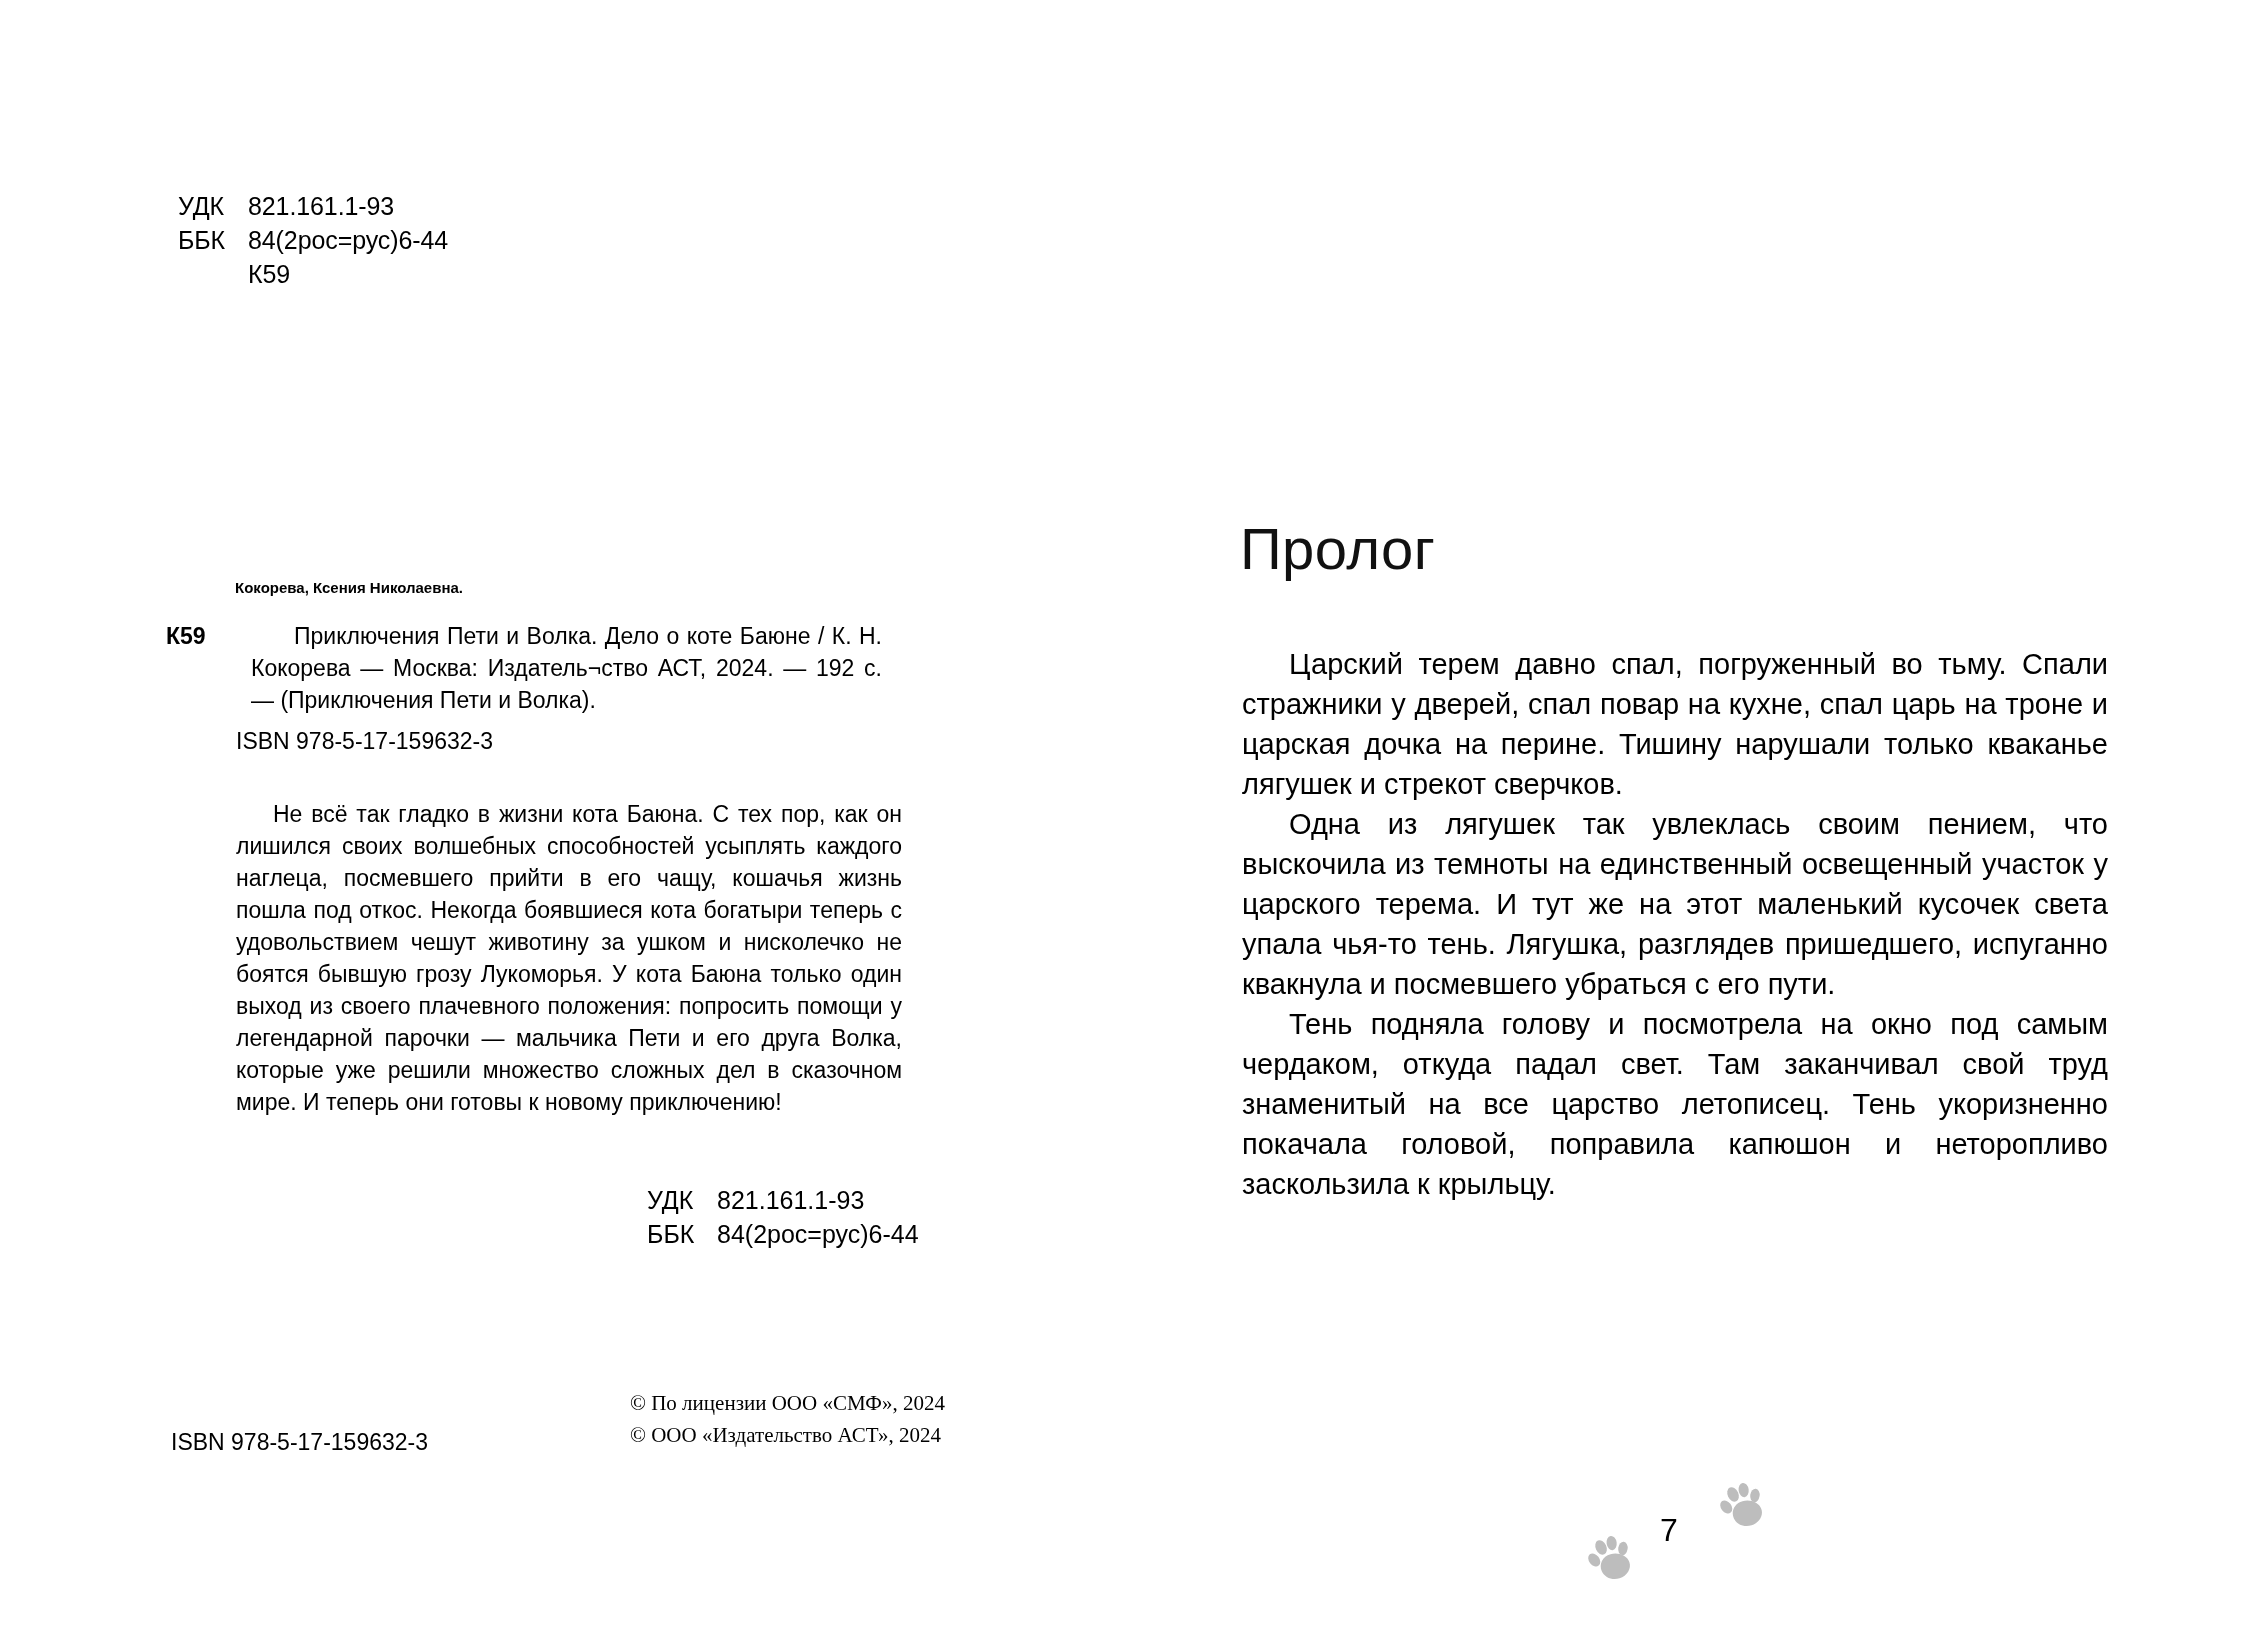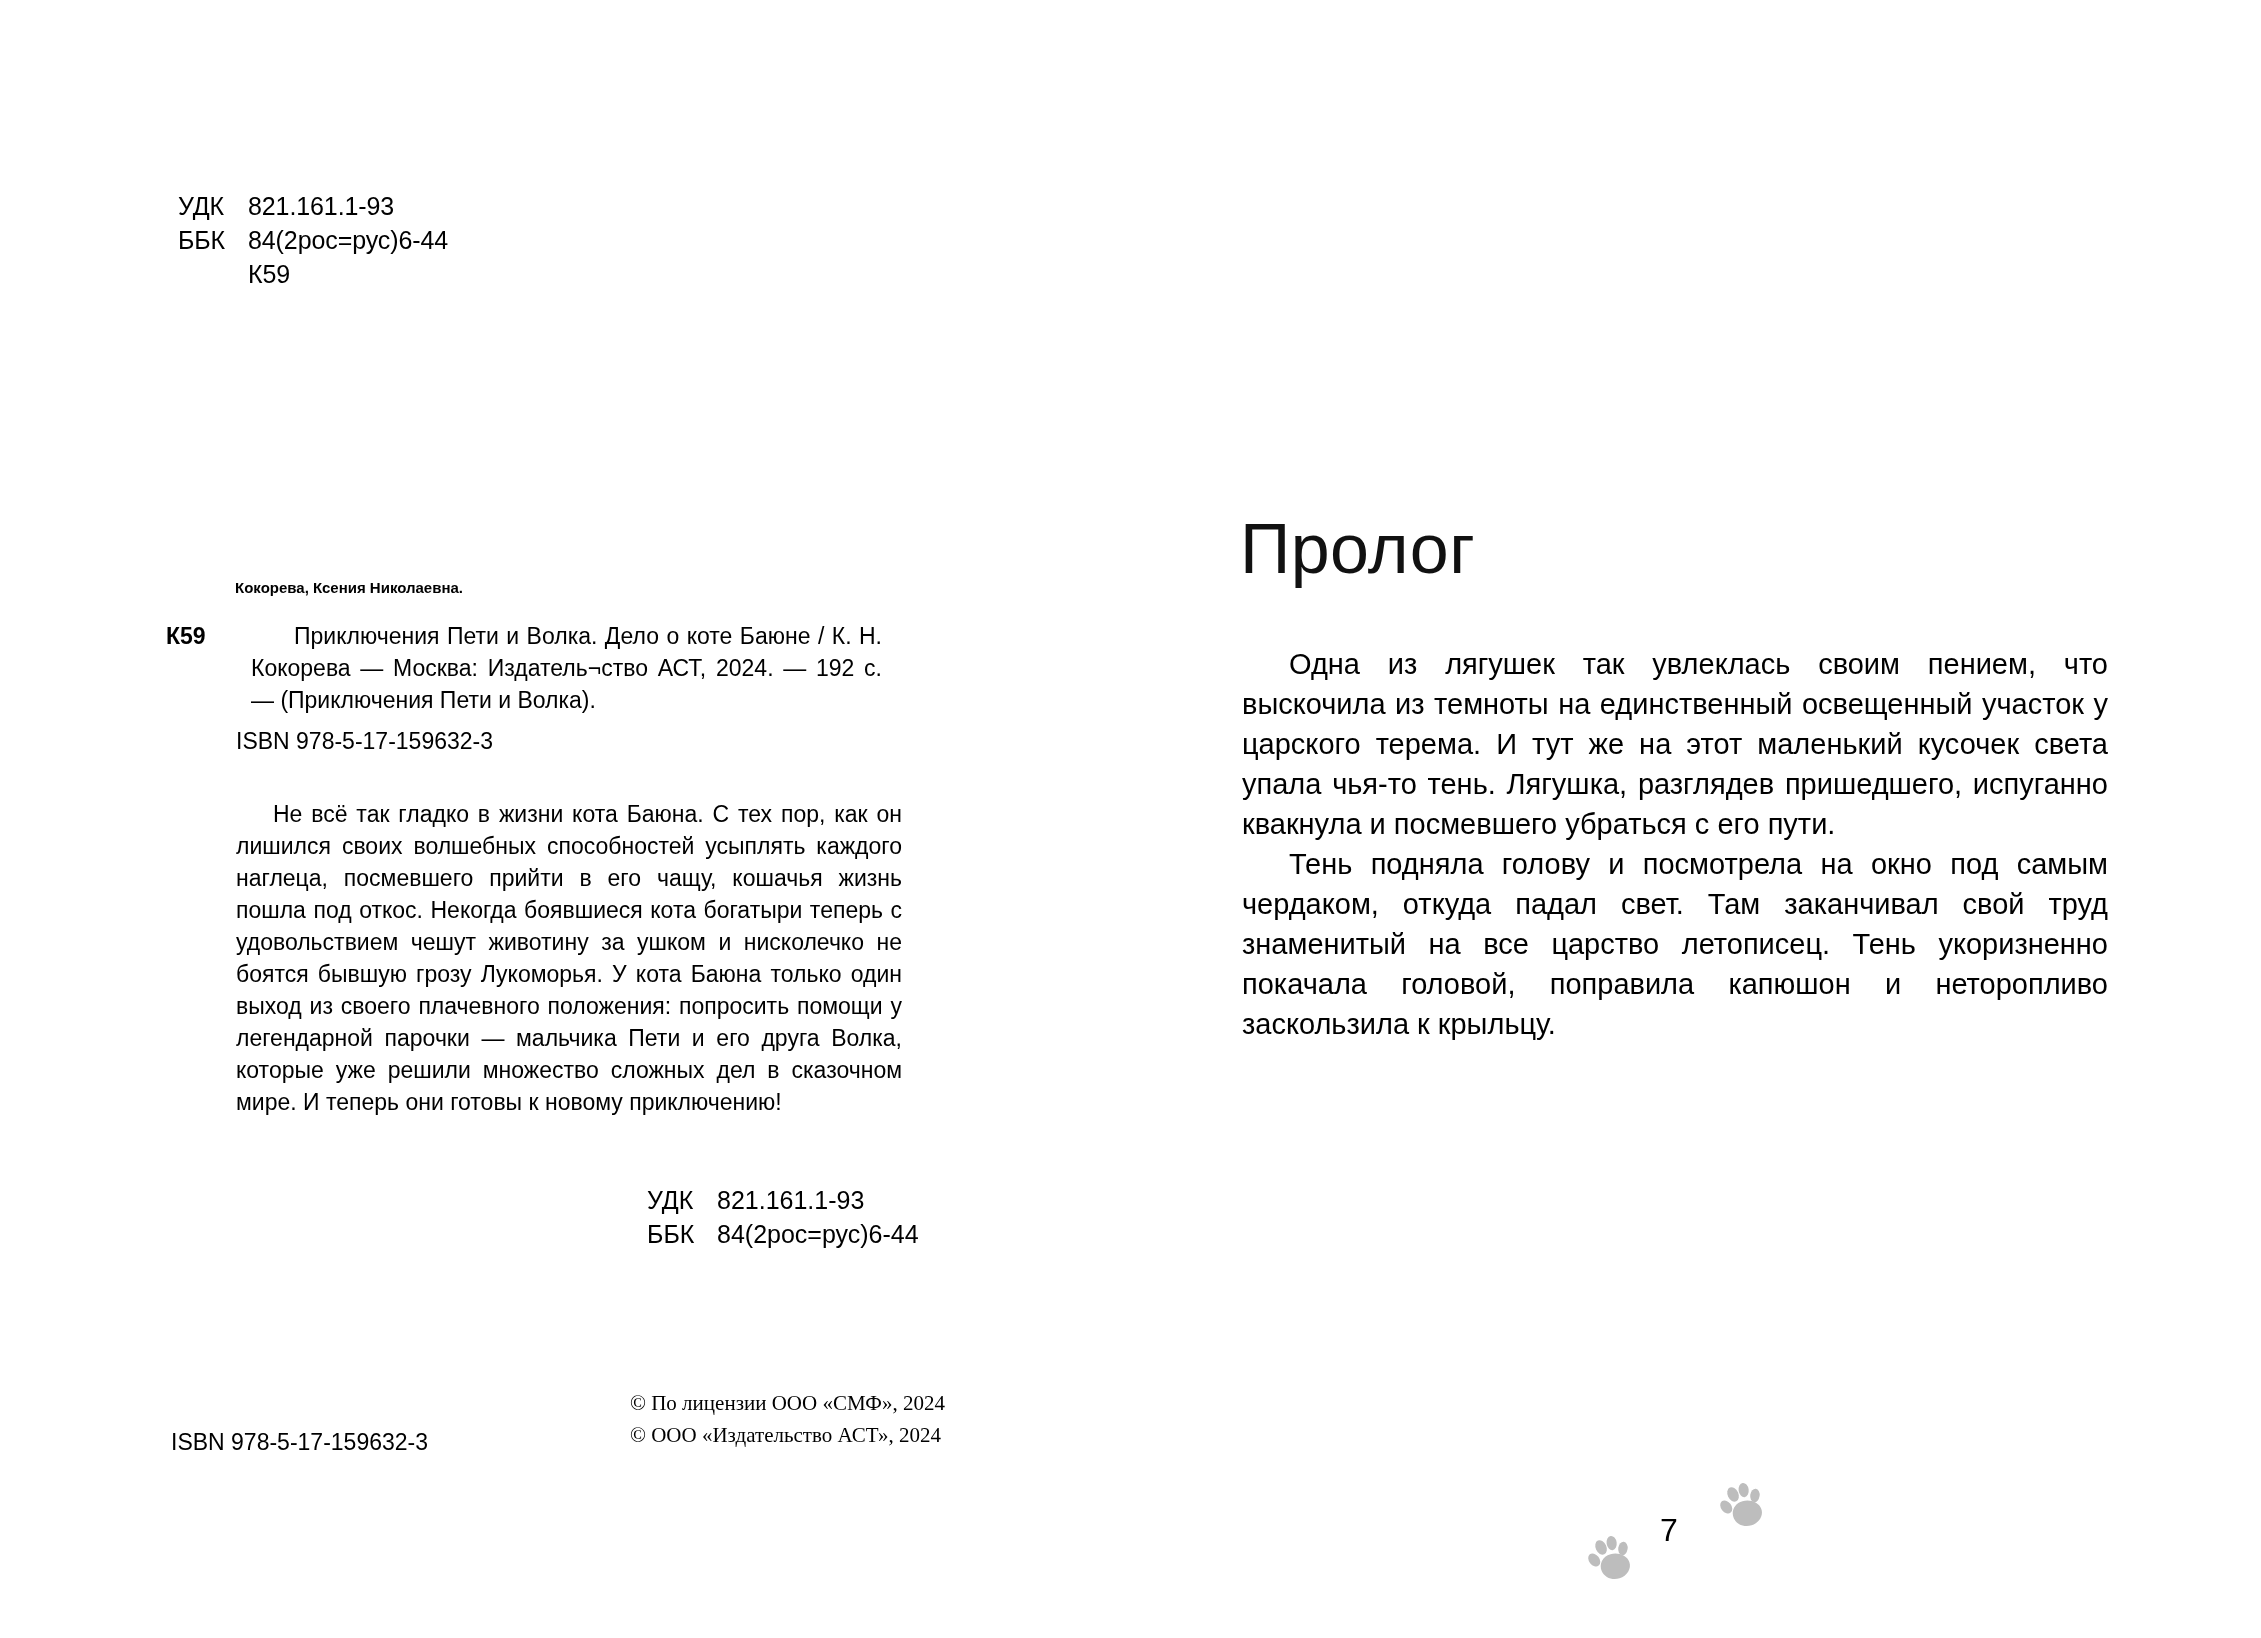--- a/index.html
+++ b/index.html
@@ -153,21 +153,21 @@
     top: 0;
     width: 1131px;
     height: 1639px;
   }
 
   .chapter-title {
     position: absolute;
     left: 1240px;
     top: 509px;
     margin: 0;
-    font-size: 70px;
+    font-size: 58px;
     font-weight: normal;
     line-height: 80px;
     letter-spacing: 0.4px;
     color: #111111;
   }
 
   .prologue-body {
     position: absolute;
     left: 1242px;
     top: 644px;
@@ -256,20 +256,21 @@
       <span class="copyright-line">© ООО «Издательство АСТ», 2024</span>
     </div>
 
   </div>
 
   <div class="page-right"></div>
 
   <h1 class="chapter-title">Пролог</h1>
 
   <div class="prologue-body">
+    <p>Царский терем давно спал, погруженный во тьму. Спали стражники у дверей, спал повар на кухне, спал царь на троне и царская дочка на перине. Тишину нарушали только кваканье лягушек и стрекот сверчков.</p>
     <p>Одна из лягушек так увлеклась своим пением, что выскочила из темноты на единственный освещенный участок у царского терема. И тут же на этот маленький кусочек света упала чья-то тень. Лягушка, разглядев пришедшего, испуганно квакнула и посмевшего убраться с его пути.</p>
     <p>Тень подняла голову и посмотрела на окно под самым чердаком, откуда падал свет. Там заканчивал свой труд знаменитый на все царство летописец. Тень укоризненно покачала головой, поправила капюшон и неторопливо заскользила к крыльцу.</p>
   </div>
 
   <div class="paw paw-left">
     <svg viewBox="0 0 56 62" xmlns="http://www.w3.org/2000/svg" aria-hidden="true">
       <g fill="#bdbdbd">
         <ellipse cx="9.5" cy="30" rx="6.2" ry="8.6" transform="rotate(-24 9.5 30)"></ellipse>
         <ellipse cx="21" cy="17.5" rx="6.4" ry="9" transform="rotate(-11 21 17.5)"></ellipse>
         <ellipse cx="34.5" cy="15.5" rx="6" ry="8.6" transform="rotate(6 34.5 15.5)"></ellipse>

